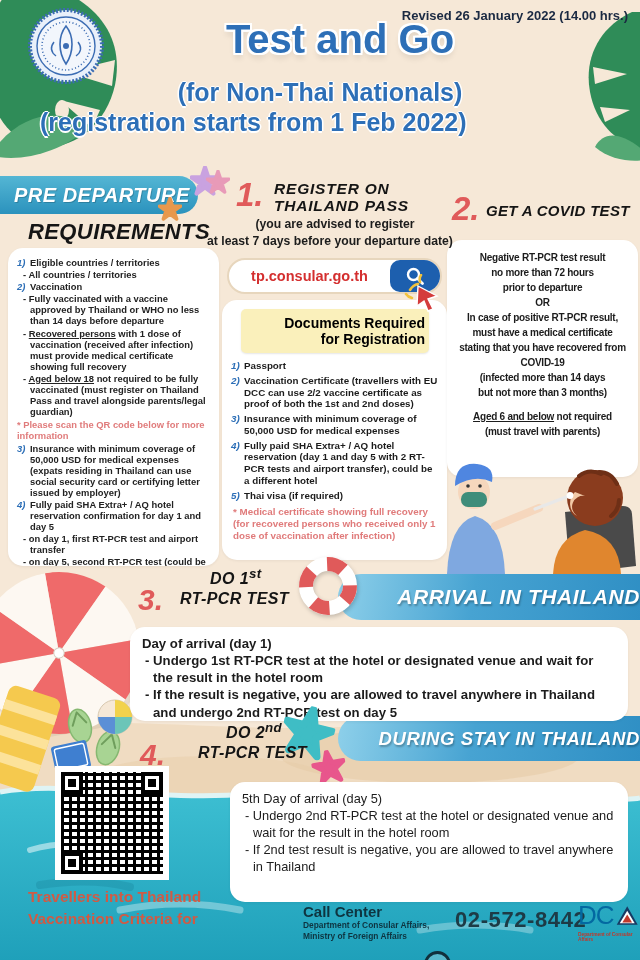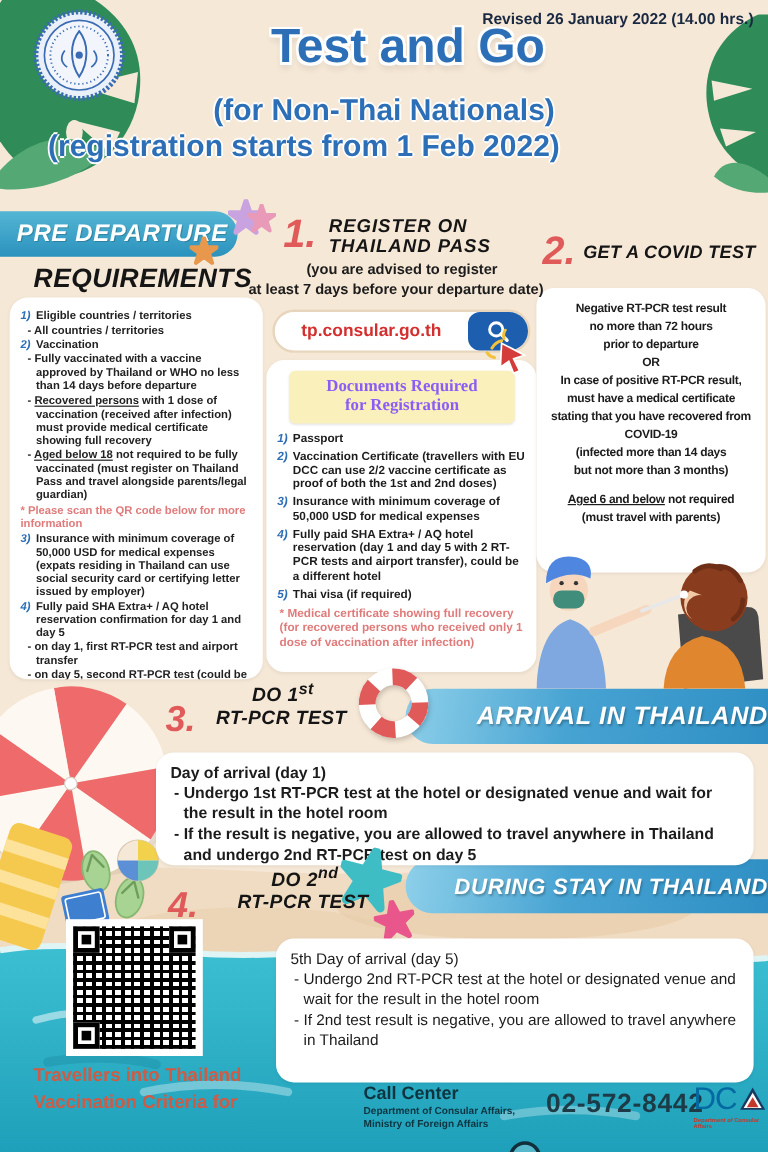--- a/index.html
+++ b/index.html
@@ -33,22 +33,22 @@
   
   .s1num{left:236px;top:176px;font-size:33px;}
   .s1title{left:274px;top:180px;font-size:15.5px;line-height:1.12;letter-spacing:.8px;z-index:6;}
   .s1n1{top:217px;left:225px;width:220px;text-align:center;font-size:12.2px;font-weight:bold;z-index:6;}
   .s1n2{top:234px;left:200px;width:260px;text-align:center;font-size:12.2px;font-weight:bold;z-index:6;}
   .search{left:227px;top:258px;width:215px;height:36px;background:#fff;border:2px solid #e7d6bd;border-radius:19px;
     display:flex;align-items:center;z-index:5;box-sizing:border-box;}
   .search-url{flex:1;text-align:center;color:#d42f2f;font-weight:bold;font-size:14.5px;}
   .search-btn{flex:none;width:50px;height:32px;background:#1d5fae;border-radius:10px 16px 16px 10px;display:flex;align-items:center;justify-content:center;}
   .mid-card{left:222px;top:300px;width:225px;height:260px;padding:9px 8px 4px 9px;font-size:9.8px;font-weight:bold;line-height:1.2;overflow:hidden;}
-  .docs-box{width:180px;margin:0 auto 7px auto;background:#faf0bb;border-radius:5px;padding:6px 4px;text-align:center;
-    color:#8b5cf6;font-size:14px;font-weight:bold;line-height:1.15;box-shadow:0 1px 2px rgba(0,0,0,.1);font-family:Liberation Serif, serif;}
+  .docs-box{width:180px;margin:0 auto 7px auto;background:#faf0bb;border-radius:5px;padding:6px 4px;text-align:right;
+    color:#000000;font-size:14px;font-weight:bold;line-height:1.15;box-shadow:0 1px 2px rgba(0,0,0,.1);}
   .doc{display:flex;margin-top:3px;}
   .mnote{color:#e07b7b;margin-top:5px;padding-left:2px;}
   
   .s2num{left:452px;top:190px;font-size:33px;}
   .s2title{left:486px;top:202px;font-size:15px;z-index:6;letter-spacing:.3px;}
   .r-card{left:447px;top:240px;width:191px;height:237px;padding:10px 6px;text-align:center;
     font-size:10px;font-weight:bold;line-height:1.5;letter-spacing:-0.25px;}
   .r-card div{white-space:nowrap;}
   .aged{margin-top:9px;}
   

